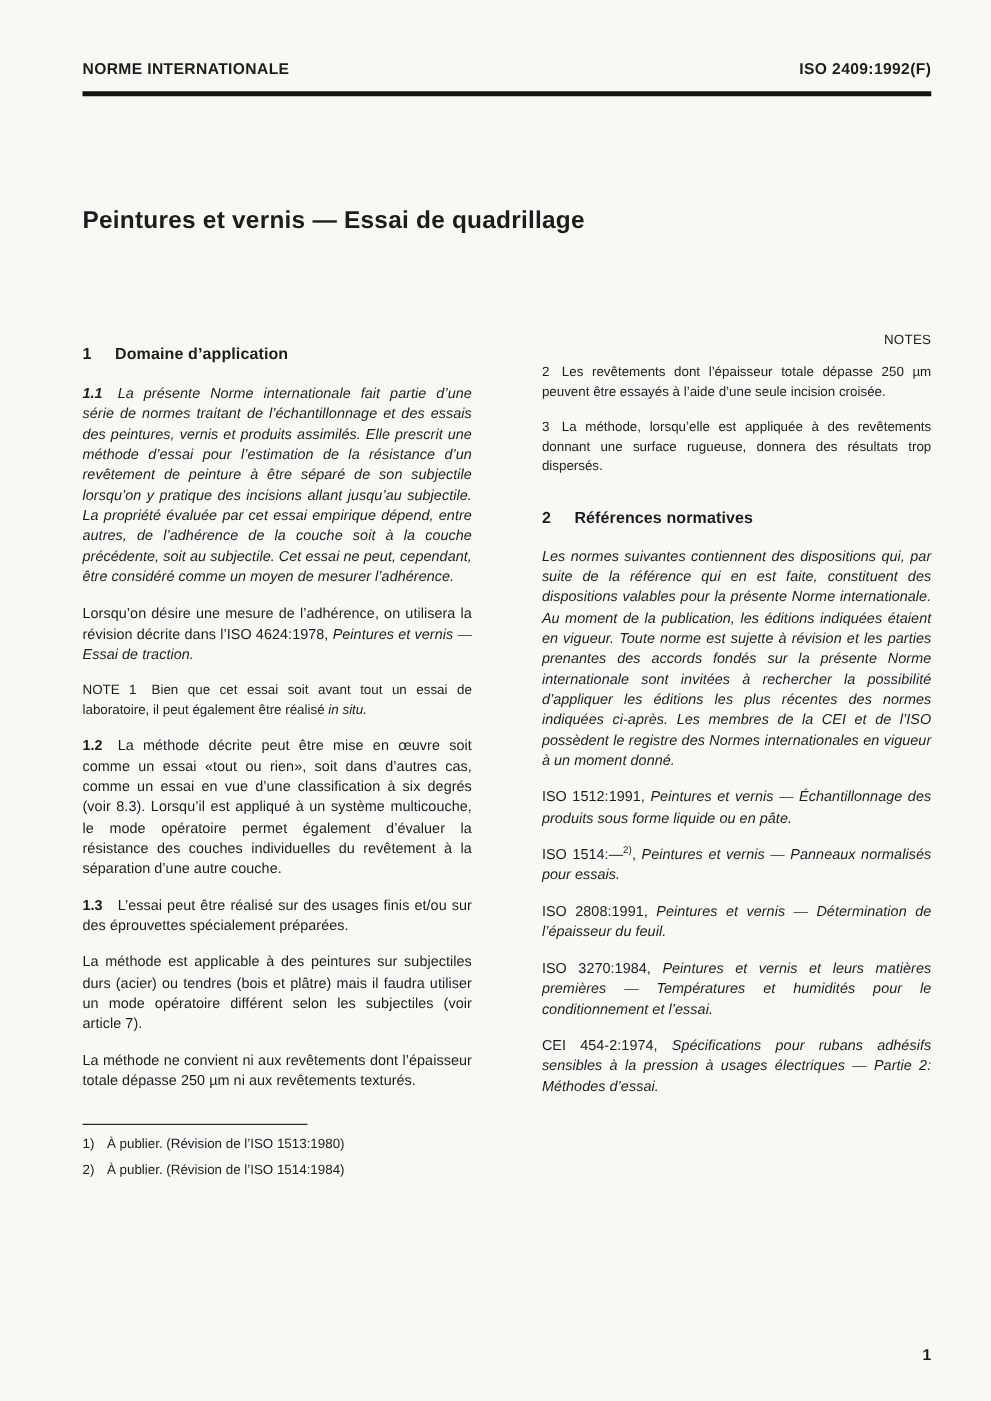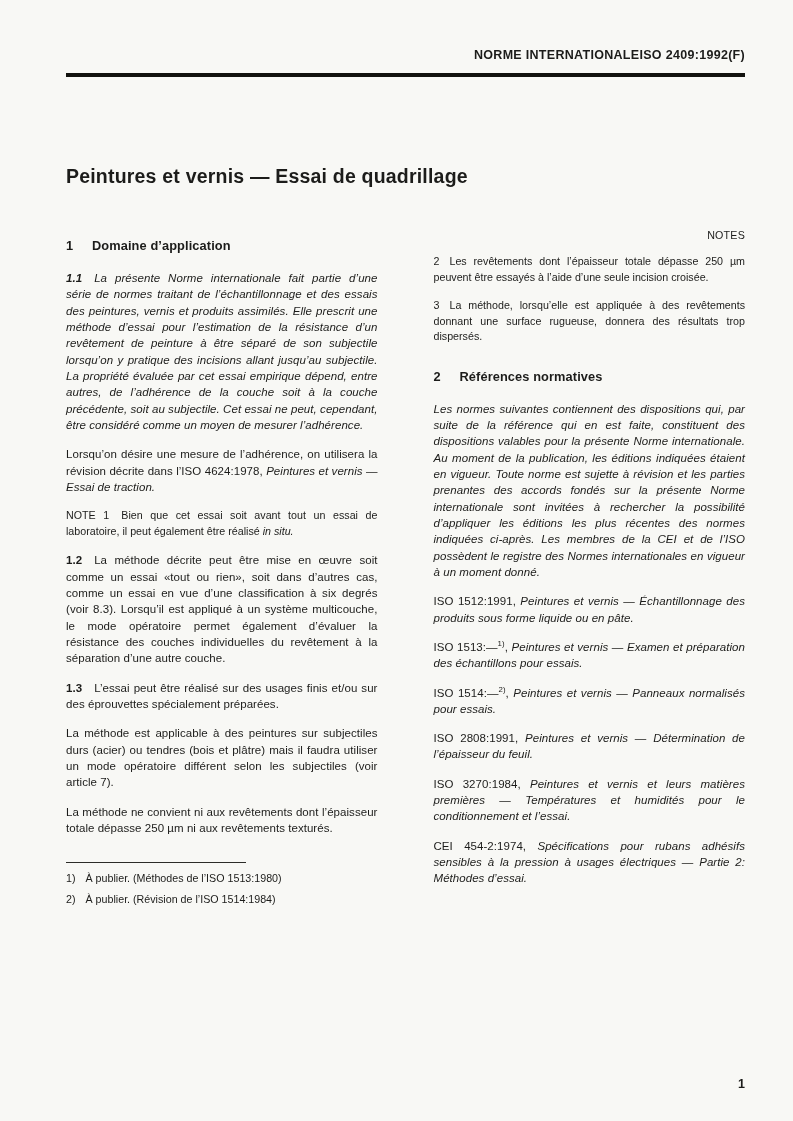--- a/index.html
+++ b/index.html
@@ -13,41 +13,41 @@
     position: relative;
     overflow: hidden;
   }
   .page {
     position: absolute;
     inset: 0;
     padding: 48px 48px 0 66px;
   }
   .doc-header {
     display: flex;
-    justify-content: flex-end;
+    justify-content: space-between;
     align-items: baseline;
     font-weight: bold;
     font-size: 12.5px;
     letter-spacing: .3px;
   }
   .header-rule {
     height: 4px;
     background: #12120e;
     margin-top: 11px;
   }
   .doc-title {
     margin-top: 88px;
     font-size: 19.5px;
     font-weight: bold;
     letter-spacing: .2px;
   }
   .columns {
     display: flex;
     gap: 56px;
-    margin-top: 41px;
+    margin-top: 78px;
   }
   .col {
     flex: 1;
     min-width: 0;
     text-align: justify;
   }
   .sec-heading {
     font-size: 12.8px;
     font-weight: bold;
     letter-spacing: .1px;
@@ -126,39 +126,38 @@
       <p class="body-para"><span class="para-num">1.2</span><span>La méthode décrite peut être mise en œuvre soit comme un essai «tout ou rien», soit dans d’autres cas, comme un essai en vue d’une classification à six degrés (voir 8.3). Lorsqu’il est appliqué à un système multicouche, le mode opératoire permet également d’évaluer la résistance des couches individuelles du revêtement à la séparation d’une autre couche.</span></p>
 
       <p class="body-para"><span class="para-num">1.3</span><span>L’essai peut être réalisé sur des usages finis et/ou sur des éprouvettes spécialement préparées.</span></p>
 
       <p class="body-para">La méthode est applicable à des peintures sur subjectiles durs (acier) ou tendres (bois et plâtre) mais il faudra utiliser un mode opératoire différent selon les subjectiles (voir article 7).</p>
 
       <p class="body-para">La méthode ne convient ni aux revêtements dont l’épaisseur totale dépasse 250 µm ni aux revêtements texturés.</p>
 
       <div class="footnotes">
         <div class="footnote-rule"></div>
-        <p class="footnote"><span class="fn-marker">1)</span><span>À publier. (Méthodes de l’ISO 1513:1980)</span></p>
+        <p class="footnote"><span class="fn-marker">1)</span><span>À publier. (Révision de l’ISO 1513:1980)</span></p>
         <p class="footnote"><span class="fn-marker">2)</span><span>À publier. (Révision de l’ISO 1514:1984)</span></p>
       </div>
     </section>
 
     <section class="col">
       <p class="notes-heading">NOTES</p>
 
       <p class="note-para"><span class="note-num">2</span><span>Les revêtements dont l’épaisseur totale dépasse 250 µm peuvent être essayés à l’aide d’une seule incision croisée.</span></p>
 
       <p class="note-para"><span class="note-num">3</span><span>La méthode, lorsqu’elle est appliquée à des revêtements donnant une surface rugueuse, donnera des résultats trop dispersés.</span></p>
 
       <h2 class="sec-heading sec2"><span class="sec-num">2</span><span>Références normatives</span></h2>
 
       <p class="body-para first">Les normes suivantes contiennent des dispositions qui, par suite de la référence qui en est faite, constituent des dispositions valables pour la présente Norme internationale. Au moment de la publication, les éditions indiquées étaient en vigueur. Toute norme est sujette à révision et les parties prenantes des accords fondés sur la présente Norme internationale sont invitées à rechercher la possibilité d’appliquer les éditions les plus récentes des normes indiquées ci-après. Les membres de la CEI et de l’ISO possèdent le registre des Normes internationales en vigueur à un moment donné.</p>
 
       <p class="body-para ref"><span>ISO 1512:1991,</span><sup></sup><span></span> <em>Peintures et vernis — Échantillonnage des produits sous forme liquide ou en pâte.</em></p>
 
-      <p class="body-para ref"><span>ISO 1513:—</span><sup>1)</sup><span>,</span> <em>Peintures et vernis — Examen et préparation des échantillons pour essais.</em></p>
 
       <p class="body-para ref"><span>ISO 1514:—</span><sup>2)</sup><span>,</span> <em>Peintures et vernis — Panneaux normalisés pour essais.</em></p>
 
       <p class="body-para ref"><span>ISO 2808:1991,</span><sup></sup><span></span> <em>Peintures et vernis — Détermination de l’épaisseur du feuil.</em></p>
 
       <p class="body-para ref"><span>ISO 3270:1984,</span><sup></sup><span></span> <em>Peintures et vernis et leurs matières premières — Températures et humidités pour le conditionnement et l’essai.</em></p>
 
       <p class="body-para ref"><span>CEI 454-2:1974,</span><sup></sup><span></span> <em>Spécifications pour rubans adhésifs sensibles à la pression à usages électriques — Partie 2: Méthodes d’essai.</em></p>
     </section>
 

